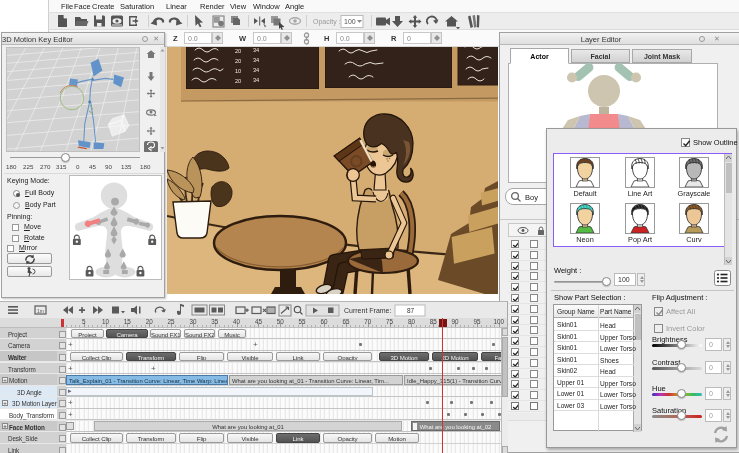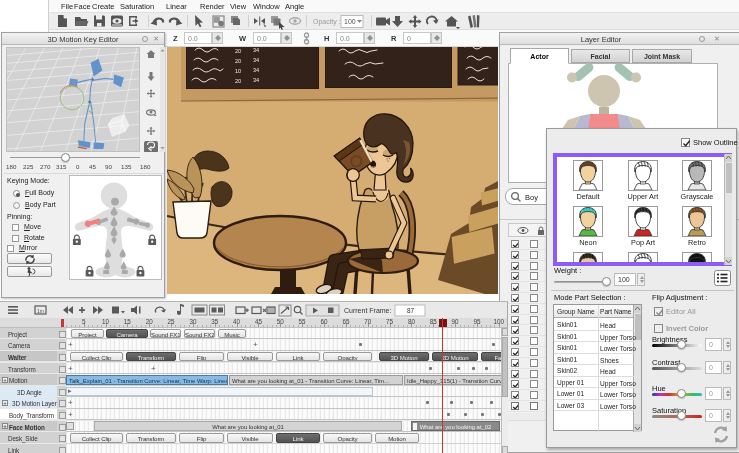--- a/index.html
+++ b/index.html
@@ -26,21 +26,21 @@
 .tlbox:before { content:""; position:absolute; left:1.5px; top:3px; width:5px; height:5px; background:#e3e3e3; border:1px solid #9a9a9a; }
 .tltrack { position:absolute; left:0; top:0; width:501px; height:11.6px; background:#fbfbfb; border-bottom:1px solid #c4c4c4;
   background-image:repeating-linear-gradient(90deg,#e4e4e4 0px,#e4e4e4 1px,transparent 1px,transparent 4.37px); background-position:61.8px 0; clip-path:inset(0 0 0 66px); z-index:0;}
 .tbtn { position:absolute; top:1px; height:9.5px; background:linear-gradient(#f8f8f8,#e4e4e4); border:1px solid #9a9a9a; border-radius:2px; font-size:6.1px; color:#333; text-align:center; padding-top:1px; white-space:nowrap; overflow:hidden; letter-spacing:-0.1px;}
 .tbtnd { background:linear-gradient(#6e6e6e,#535353); color:#f2f2f2; border-color:#444; }
 .clip { position:absolute; top:0.5px; height:10px; border:1px solid #9a9a9a; font-size:5.9px; color:#333; white-space:nowrap; overflow:hidden; padding:2px 0 0 2px; }
 .kf { position:absolute; top:4px; width:3px; height:3px; background:#777; border-radius:1px;}
 .plus { position:absolute; top:1px; font-size:8px; color:#555; }
 
 #lpanel { left:1px; top:32px; width:164px; height:266px; background:#f0f0f0; border:1px solid #a0a0a0; box-shadow:1px 1px 2px rgba(0,0,0,0.25); z-index:4; }
-.ptitle { position:absolute; left:0; top:0; width:100%; height:12px; background:linear-gradient(#f2f2f2,#dedede); border-bottom:1px solid #b8b8b8; font-size:7.5px; color:#333; text-align:center; padding-top:2px; }
+.ptitle { position:absolute; left:0; top:0; width:100%; height:12px; background:linear-gradient(#f2f2f2,#dedede); border-bottom:1px solid #b8b8b8; font-size:7.5px; color:#333; padding-top:2px; }
 
 #lepanel { left:499px; top:32px; width:240px; height:421px; background:#f0f0f0; border:1px solid #a0a0a0; border-right:none; z-index:3; }
 
 #fpanel { left:546px; top:128px; width:191px; height:320px; background:#ececec; border:1px solid #999; box-shadow:1px 2px 3px rgba(0,0,0,0.3); z-index:7; font-size:8px; color:#222;}
 .thumb { position:absolute; width:30px; height:31px; background:#fff; border:1px solid #9a9a9a; }
 .tlab { position:absolute; width:56px; text-align:center; font-size:7.3px; color:#222; }
 .cb { position:absolute; width:9px; height:9px; background:#fff; border:1px solid #888; }
 .slab { position:absolute; font-size:7.5px; color:#111; }
 .sspin { position:absolute; width:17px; height:13px; background:#fff; border:1px solid #bbb; font-size:7px; color:#999; padding:2px 0 0 3px;}
 .sarr { position:absolute; width:8px; height:13px; background:#eee; border:1px solid #bbb; }
@@ -968,36 +968,36 @@
 </svg>
 </div>
 
 <div id="fpanel" class="abs">
 <div class="cb" style="left:134px;top:9px;">
       <svg width="9" height="9" viewBox="0 0 9 9" style="display:block;">
         <path d="M1.5,4.5 L3.7,6.7 L7.7,1.7" fill="none" stroke="#222" stroke-width="1.4"></path>
       </svg>
     </div>
 <div style="position:absolute;left:146px;top:9px;font-size:7.5px;color:#111;white-space:nowrap;">Show Outline</div>
-<div style="position:absolute;left:6px;top:24px;width:179px;height:113px;background:#fff;border:4px solid #8b5cf6;overflow:hidden;">
+<div style="position:absolute;left:6px;top:24px;width:179px;height:94px;background:#fff;border:1px solid #8b5cf6;overflow:hidden;">
 <div class="thumb" style="left:16px;top:3px;"><svg width="28" height="29" viewBox="0 0 28 29">
           <path d="M5,29 L8,23 Q14,20 20,23 L23,29 Z" fill="#fff" stroke="#333" stroke-width="0.8"></path>
           <rect x="11.5" y="18" width="5" height="5" fill="#f2d3a0" stroke="#333" stroke-width="0.7"></rect>
           <path d="M6.5,10 C6.5,4.5 9.5,2 14,2 C18.5,2 21.5,4.5 21.5,10 C21.5,16 18.5,21 14,21 C9.5,21 6.5,16 6.5,10 Z" fill="#f2d3a0" stroke="#333" stroke-width="0.9"></path>
           <path d="M6,11 C4.5,5 8,0.5 14,0.5 C20,0.5 23.5,5 22,11 C22,6.5 19,4.5 14,4.5 C9,4.5 6,6.5 6,11 Z" fill="#6b3f1f" stroke="#333" stroke-width="0.9"></path>
         </svg></div>
       <div class="tlab" style="left:3px;top:35px;">Default</div>
       <div class="thumb" style="left:71px;top:3px;"><svg width="28" height="29" viewBox="0 0 28 29">
           <path d="M5,29 L8,23 Q14,20 20,23 L23,29 Z" fill="#fff" stroke="#333" stroke-width="0.8"></path>
           <rect x="11.5" y="18" width="5" height="5" fill="#fff" stroke="#333" stroke-width="0.7"></rect>
           <path d="M6.5,10 C6.5,4.5 9.5,2 14,2 C18.5,2 21.5,4.5 21.5,10 C21.5,16 18.5,21 14,21 C9.5,21 6.5,16 6.5,10 Z" fill="#fff" stroke="#333" stroke-width="0.9"></path>
           <path d="M6,11 C4.5,5 8,0.5 14,0.5 C20,0.5 23.5,5 22,11 C22,6.5 19,4.5 14,4.5 C9,4.5 6,6.5 6,11 Z" fill="#fff" stroke="#333" stroke-width="0.9"></path>
           <path d="M9,1.5 Q11,3.5 10,6 M12,1 Q13.5,3 13,5.5 M15,1 Q16.5,3 16,5.5 M18,1.5 Q19.5,3.5 19,6" fill="none" stroke="#222" stroke-width="0.8"></path>
         </svg></div>
-      <div class="tlab" style="left:58px;top:35px;">Upper Art</div>
+      <div class="tlab" style="left:58px;top:35px;">Line Art</div>
       <div class="thumb" style="left:125px;top:3px;"><svg width="28" height="29" viewBox="0 0 28 29">
           <path d="M5,29 L8,23 Q14,20 20,23 L23,29 Z" fill="#e8e8e8" stroke="#333" stroke-width="0.8"></path>
           <rect x="11.5" y="18" width="5" height="5" fill="#b8b8b8" stroke="#333" stroke-width="0.7"></rect>
           <path d="M6.5,10 C6.5,4.5 9.5,2 14,2 C18.5,2 21.5,4.5 21.5,10 C21.5,16 18.5,21 14,21 C9.5,21 6.5,16 6.5,10 Z" fill="#b8b8b8" stroke="#333" stroke-width="0.9"></path>
           <path d="M6,11 C4.5,5 8,0.5 14,0.5 C20,0.5 23.5,5 22,11 C22,6.5 19,4.5 14,4.5 C9,4.5 6,6.5 6,11 Z" fill="#6e6e6e" stroke="#333" stroke-width="0.9"></path>
           <path d="M9,1.5 Q11,3.5 10,6 M12,1 Q13.5,3 13,5.5 M15,1 Q16.5,3 16,5.5 M18,1.5 Q19.5,3.5 19,6" fill="none" stroke="#333" stroke-width="0.8"></path>
         </svg></div>
       <div class="tlab" style="left:112px;top:35px;">Grayscale</div>
       <div class="thumb" style="left:16px;top:49px;"><svg width="28" height="29" viewBox="0 0 28 29">
           <path d="M5,29 L8,23 Q14,20 20,23 L23,29 Z" fill="#55bb44" stroke="#333" stroke-width="0.8"></path>
@@ -1015,21 +1015,21 @@
           <path d="M9,1.5 Q11,3.5 10,6 M12,1 Q13.5,3 13,5.5 M15,1 Q16.5,3 16,5.5 M18,1.5 Q19.5,3.5 19,6" fill="none" stroke="#555" stroke-width="0.8"></path>
         </svg></div>
       <div class="tlab" style="left:58px;top:81px;">Pop Art</div>
       <div class="thumb" style="left:125px;top:49px;"><svg width="28" height="29" viewBox="0 0 28 29">
           <path d="M5,29 L8,23 Q14,20 20,23 L23,29 Z" fill="#b89a5a" stroke="#333" stroke-width="0.8"></path>
           <rect x="11.5" y="18" width="5" height="5" fill="#ecc795" stroke="#333" stroke-width="0.7"></rect>
           <path d="M6.5,10 C6.5,4.5 9.5,2 14,2 C18.5,2 21.5,4.5 21.5,10 C21.5,16 18.5,21 14,21 C9.5,21 6.5,16 6.5,10 Z" fill="#ecc795" stroke="#333" stroke-width="0.9"></path>
           <path d="M6,11 C4.5,5 8,0.5 14,0.5 C20,0.5 23.5,5 22,11 C22,6.5 19,4.5 14,4.5 C9,4.5 6,6.5 6,11 Z" fill="#8a5a28" stroke="#333" stroke-width="0.9"></path>
           <path d="M9,1.5 Q11,3.5 10,6 M12,1 Q13.5,3 13,5.5 M15,1 Q16.5,3 16,5.5 M18,1.5 Q19.5,3.5 19,6" fill="none" stroke="#5a3a18" stroke-width="0.8"></path>
         </svg></div>
-      <div class="tlab" style="left:112px;top:81px;">Retro</div>
+      <div class="tlab" style="left:112px;top:81px;">Curv</div>
       <div class="thumb" style="left:16px;top:95px;"><svg width="28" height="29" viewBox="0 0 28 29">
           <path d="M5,29 L8,23 Q14,20 20,23 L23,29 Z" fill="#888" stroke="#333" stroke-width="0.8"></path>
           <rect x="11.5" y="18" width="5" height="5" fill="#e8c8a0" stroke="#333" stroke-width="0.7"></rect>
           <path d="M6.5,10 C6.5,4.5 9.5,2 14,2 C18.5,2 21.5,4.5 21.5,10 C21.5,16 18.5,21 14,21 C9.5,21 6.5,16 6.5,10 Z" fill="#e8c8a0" stroke="#333" stroke-width="0.9"></path>
           <path d="M6,11 C4.5,5 8,0.5 14,0.5 C20,0.5 23.5,5 22,11 C22,6.5 19,4.5 14,4.5 C9,4.5 6,6.5 6,11 Z" fill="#3a2a18" stroke="#333" stroke-width="0.9"></path>
           <path d="M9,1.5 Q11,3.5 10,6 M12,1 Q13.5,3 13,5.5 M15,1 Q16.5,3 16,5.5 M18,1.5 Q19.5,3.5 19,6" fill="none" stroke="#111" stroke-width="0.8"></path>
         </svg></div>
       <div class="thumb" style="left:71px;top:95px;"><svg width="28" height="29" viewBox="0 0 28 29">
           <path d="M5,29 L8,23 Q14,20 20,23 L23,29 Z" fill="#fff" stroke="#333" stroke-width="0.8"></path>
           <rect x="11.5" y="18" width="5" height="5" fill="#fff" stroke="#333" stroke-width="0.7"></rect>
@@ -1063,21 +1063,21 @@
  <g fill="#222">
         <circle cx="4" cy="4.5" r="1.1"></circle>
         <circle cx="4" cy="8" r="1.1"></circle>
         <circle cx="4" cy="11.5" r="1.1"></circle>
  <rect x="6.5" y="3.7" width="7" height="1.6"></rect>
         <rect x="6.5" y="7.2" width="7" height="1.6"></rect>
         <rect x="6.5" y="10.7" width="7" height="1.6"></rect>
       </g>
 </svg>
 <div style="position:absolute;left:4px;top:161px;width:183px;height:1px;background:#c4c4c4;"></div>
-<div style="position:absolute;left:7px;top:164px;font-size:7.5px;color:#111;">Mode Part Selection :</div>
+<div style="position:absolute;left:7px;top:164px;font-size:7.5px;color:#111;">Show Part Selection :</div>
 <div style="position:absolute;left:105px;top:164px;font-size:7.5px;color:#111;">Flip Adjustment :</div>
 
 <div style="position:absolute;left:6px;top:175px;width:89px;height:127px;background:#fff;border:1px solid #999;">
  <div style="position:absolute;left:0;top:0;width:80px;height:13px;background:linear-gradient(#fcfcfc,#e8e8e8);border-bottom:1px solid #aaa;font-size:6.6px;color:#222;">
   <span style="position:absolute;left:3px;top:3px;white-space:nowrap;">Group Name</span>
         <span style="position:absolute;left:46px;top:3px;white-space:nowrap;">Part Name</span>
  </div>
  <div style="position:absolute;left:44px;top:0;width:1px;height:127px;background:#d8d8d8;"></div>
  <div style="position:absolute;right:0;top:0;width:8px;height:127px;background:#e4e4e4;border-left:1px solid #aaa;">
   <div style="position:absolute;left:0;top:0;width:7px;height:8px;background:#d2d2d2;"><svg width="7" height="8">
@@ -1139,23 +1139,23 @@
 <div class="slab" style="left:105px;top:277px;">Saturation</div>
 <div style="position:absolute;left:105px;top:285.5px;width:50px;height:3.5px;border-radius:2px;background:linear-gradient(90deg,#8a8a8a,#b06a5a,#cc2222);"></div>
 <div class="knob" style="left:130px;top:282px;"></div>
 <div class="sspin" style="left:158px;top:280px;">0</div>
 <div class="sarr" style="left:176px;top:280px;"></div>
 <div class="cb" style="left:107px;top:178px;background:#eee;">
       <svg width="9" height="9" viewBox="0 0 9 9" style="display:block;">
         <path d="M1.5,4.5 L3.7,6.7 L7.7,1.7" fill="none" stroke="#888" stroke-width="1.4"></path>
       </svg>
     </div>
-<div style="position:absolute;left:119px;top:178px;font-size:7.5px;color:#999;">Editor All</div>
+<div style="position:absolute;left:119px;top:178px;font-size:7.5px;color:#999;">Affect All</div>
 <div class="cb" style="left:107px;top:195px;background:#eee;"></div>
-<div style="position:absolute;left:119px;top:195px;font-size:7.5px;color:#999;font-weight:bold;">Invert Color</div>
+<div style="position:absolute;left:119px;top:195px;font-size:7.5px;color:#999;">Invert Color</div>
 <svg width="20" height="19" viewBox="0 0 20 19" style="position:absolute;left:164px;top:296px;">
  <g fill="none" stroke="#a0a0a0" stroke-width="2.2">
   <path d="M4,8 A6.5,6.5 0 0 1 15,4.5"></path>
   <path d="M16,11 A6.5,6.5 0 0 1 5,14.5"></path>
  </g>
  <path d="M15.5,1 L16,6.5 L10.8,5 Z" fill="#a0a0a0"></path>
  <path d="M4.5,18 L4,12.5 L9.2,14 Z" fill="#a0a0a0"></path>
 </svg>
 </div>
 

